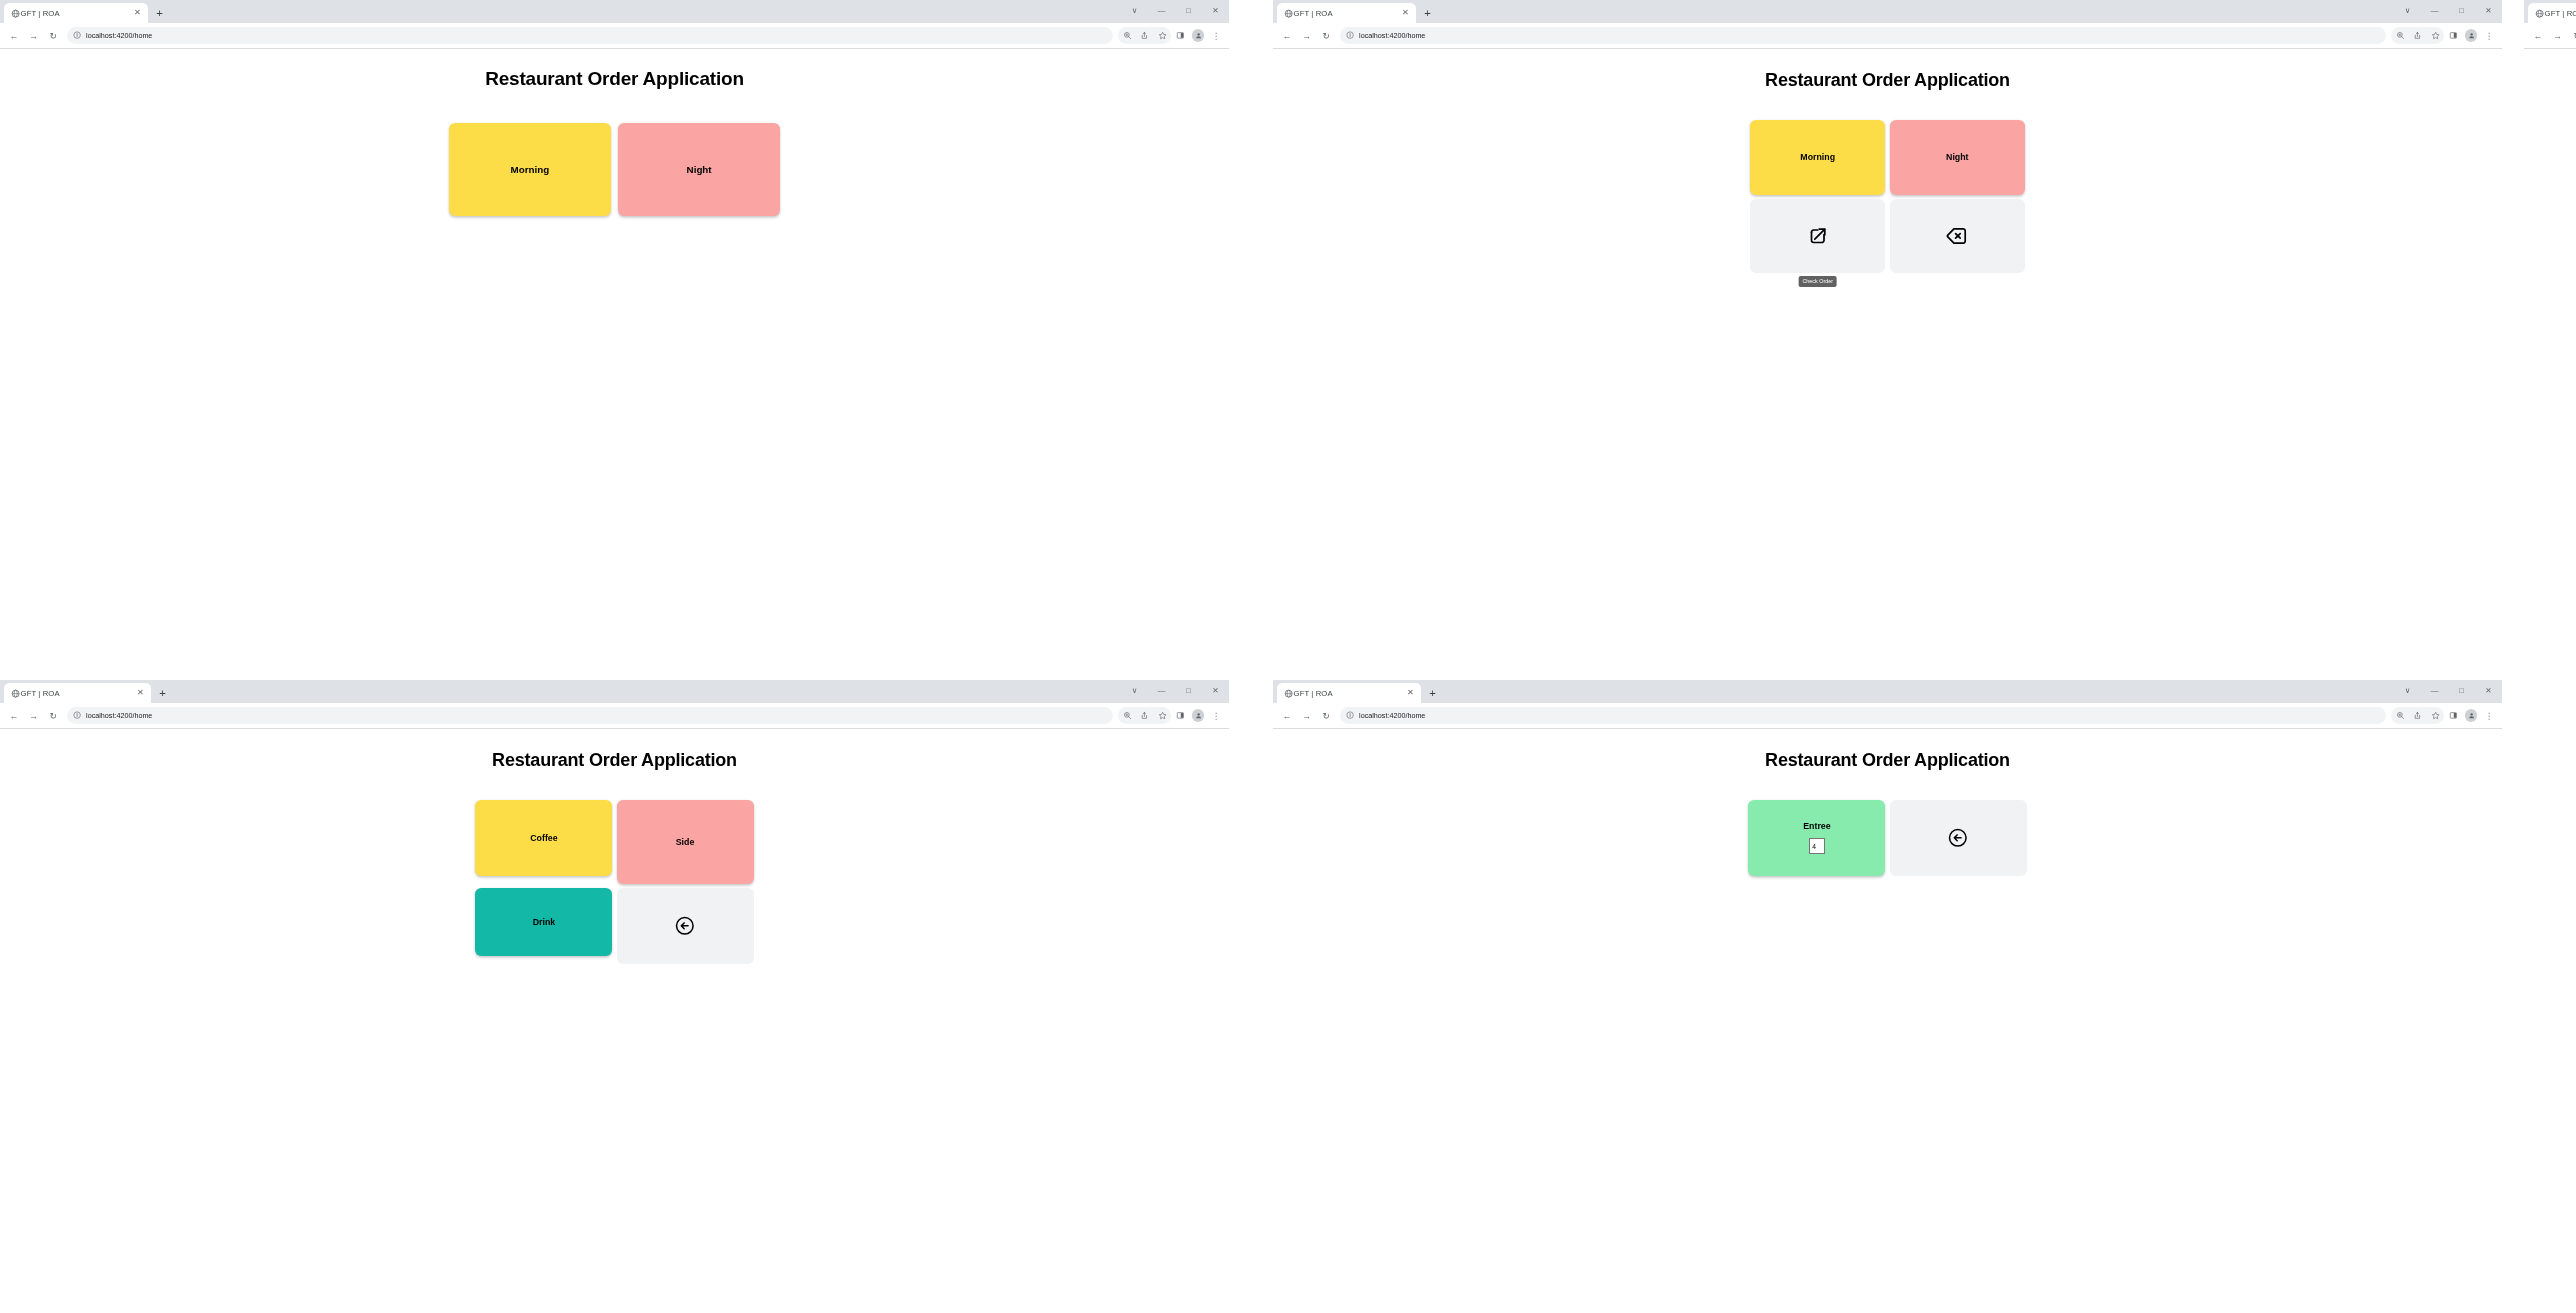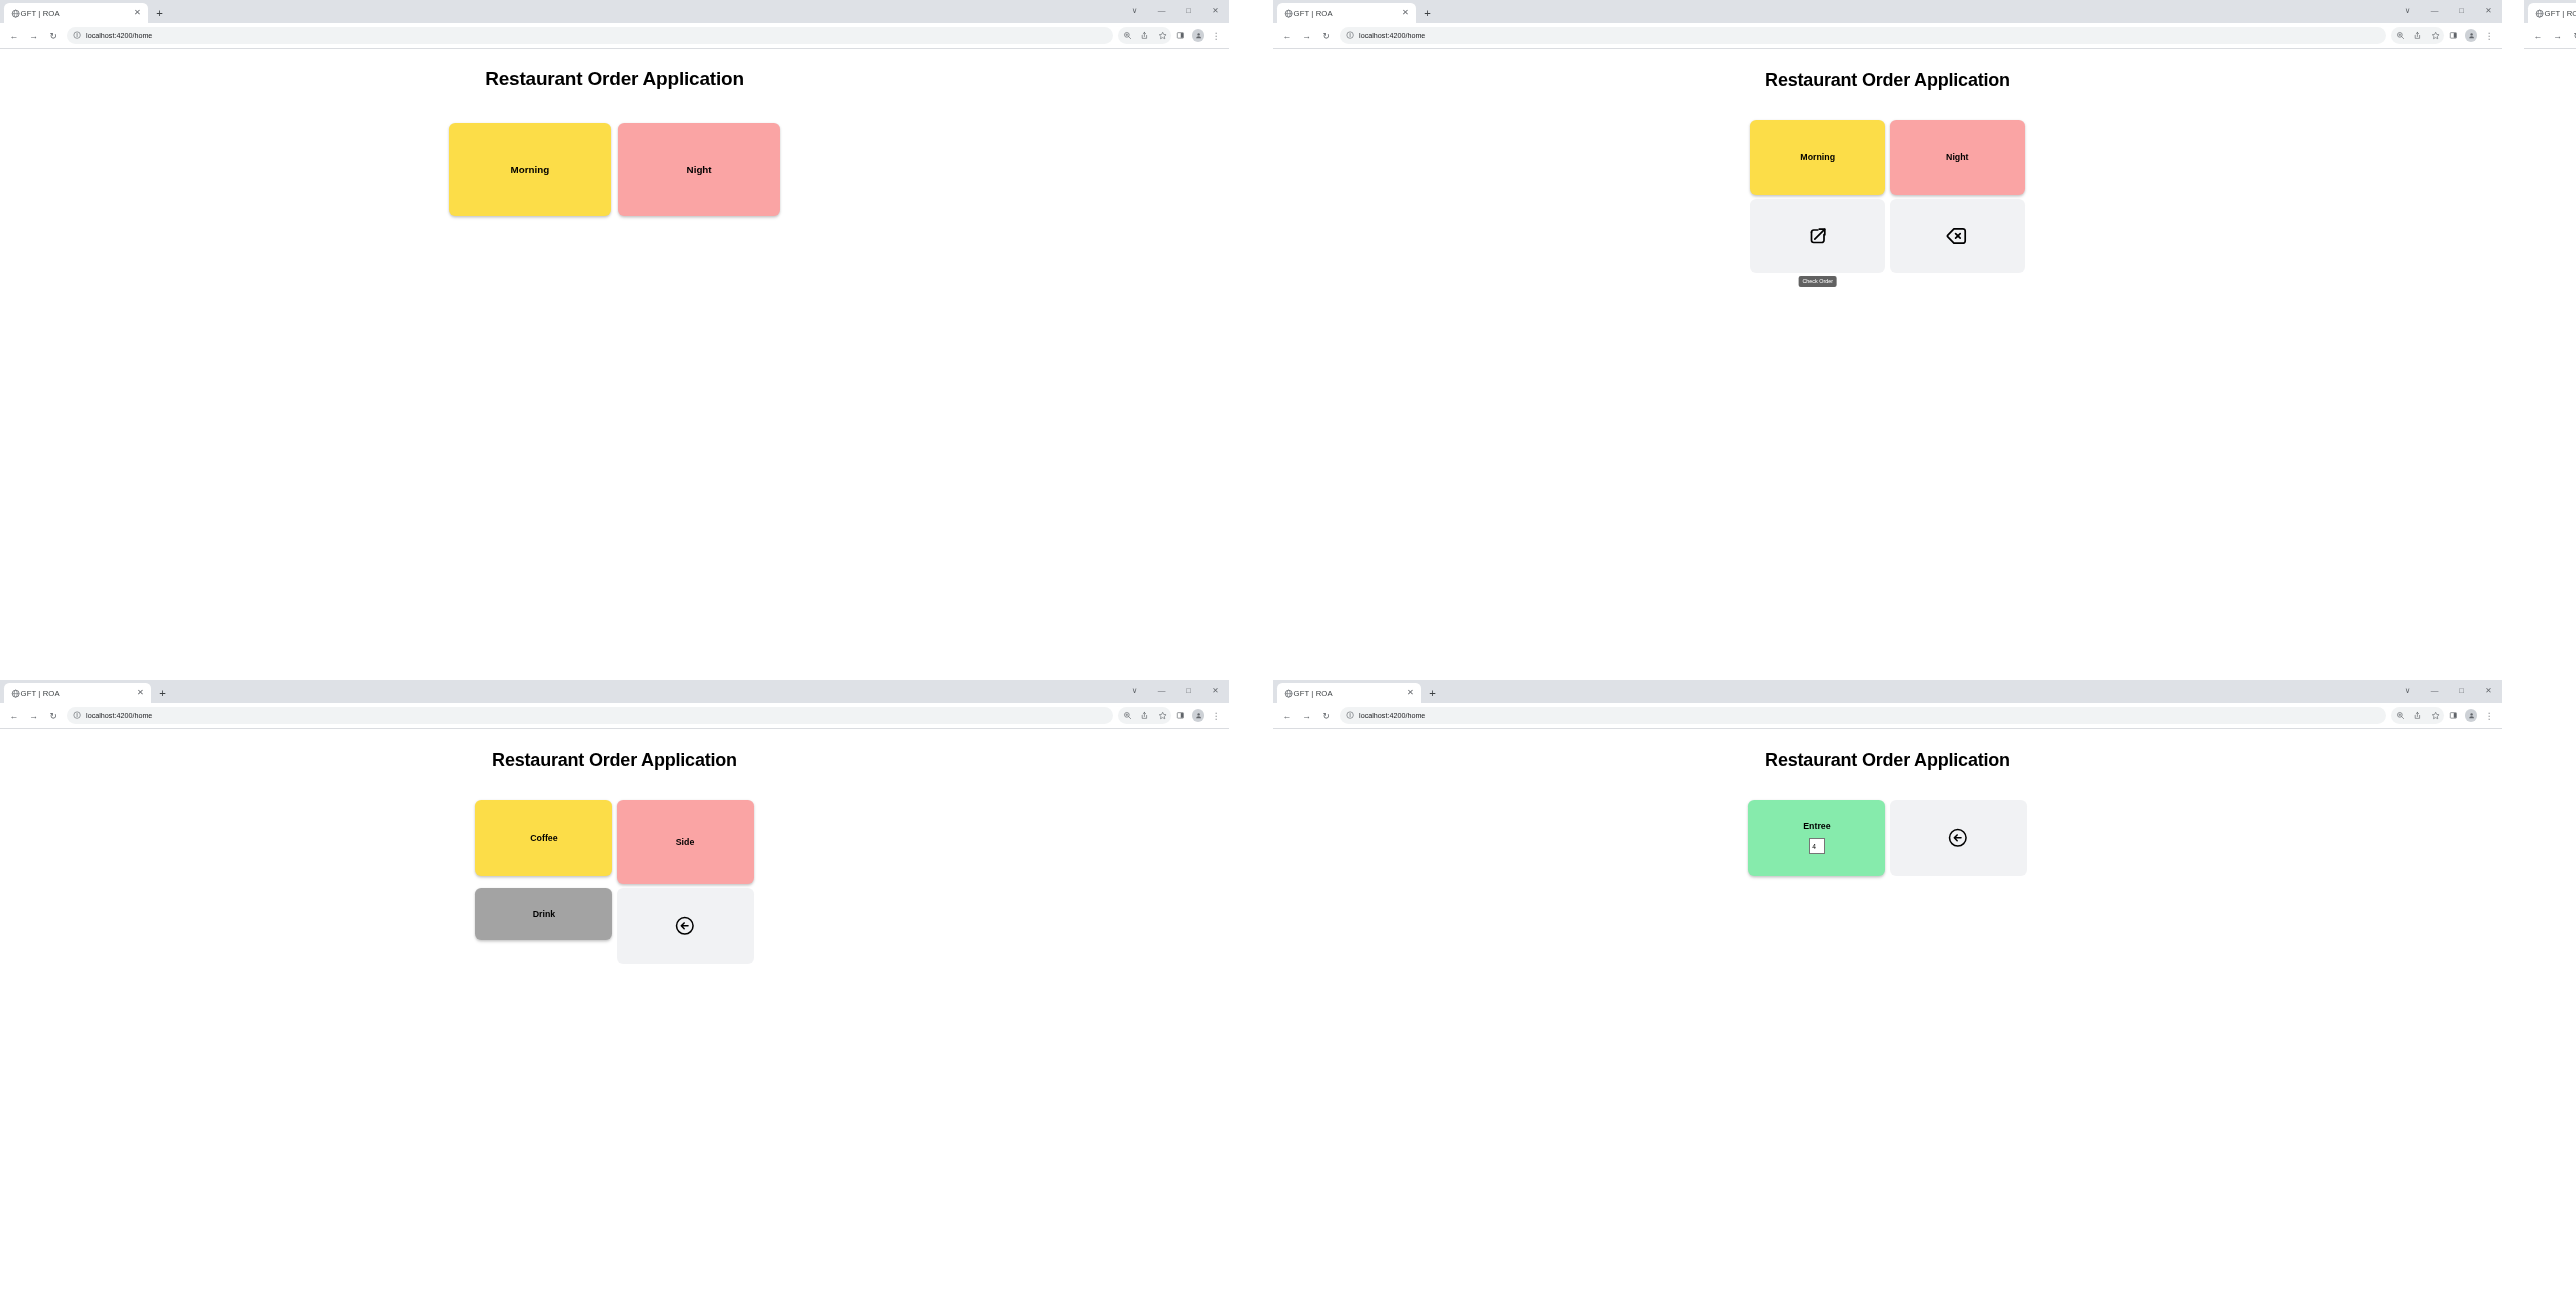--- a/index.html
+++ b/index.html
@@ -377,21 +377,21 @@
     </div>
     <div class="page">
       <div class="page-title" style="padding-top:20.6px;font-size:18px;">Restaurant Order Application</div>
       <div class="grid" style="grid-template-columns:137px 137px; gap:4.1px; width:277px; margin:29px auto 0 auto;">
         <div class="card" style="height:76px;background:#FCDD48;">
           <span class="card-label" style="font-size:8.8px;">Coffee</span>
         </div>
         <div class="card" style="height:84px;background:#FAA4A4;">
           <span class="card-label" style="font-size:8.8px;">Side</span>
         </div>
-        <div class="card" style="height:52px;background:#a3a3a3;">
+        <div class="card" style="height:68px;background:#14b8a6;">
           <span class="card-label" style="font-size:8.8px;">Drink</span>
         </div>
         <div class="card blank" style="height:76px;background:#F1F2F4;">
           <span>
             <svg width="21.6" height="21.6" viewBox="0 0 24 24">
               <circle cx="12" cy="12" r="9.2" fill="none" stroke="#000" stroke-width="1.7"></circle>
               <path d="M15.6 12H8.3M11.3 8.8L8.1 12l3.2 3.2" fill="none" stroke="#000" stroke-width="1.7" stroke-linecap="round" stroke-linejoin="round"></path>
             </svg>
           </span>
         </div>

